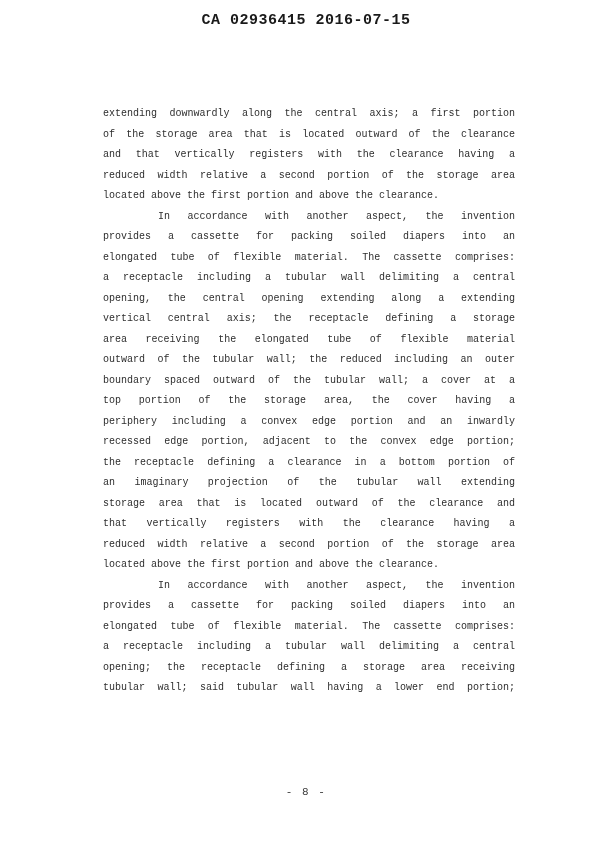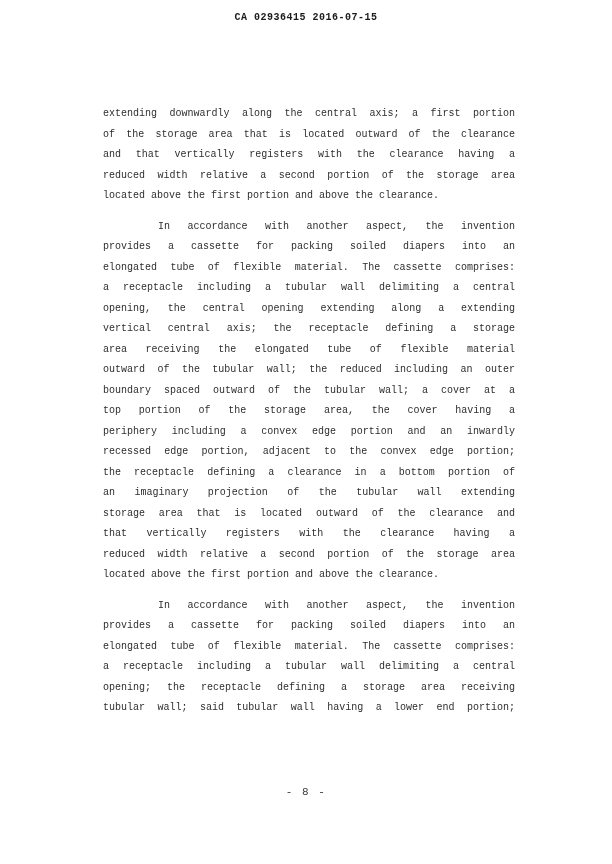--- a/index.html
+++ b/index.html
@@ -15,35 +15,35 @@
     overflow: hidden;
     font-family: "Liberation Mono", "DejaVu Sans Mono", monospace;
     color: #2e2e2e;
   }
   .doc-header {
     position: absolute;
     top: 12px;
     left: 0;
     width: 100%;
     text-align: center;
-    font-size: 10px;
+    font-size: 15px;
     font-weight: bold;
     letter-spacing: 0.5px;
     color: #1a1a1a;
   }
   .doc-body {
     position: absolute;
     top: 104px;
     left: 103px;
     width: 412px;
     font-size: 10px;
     line-height: 20.5px;
   }
   .paragraph { margin: 0; }
-  .paragraph + .paragraph { margin-top: 10px; }
+  .paragraph + .paragraph { margin-top: 0; }
   .line {
     text-align: justify;
     text-align-last: justify;
     white-space: normal;
     height: 20.5px;
     overflow: visible;
   }
   .line.last-line {
     text-align-last: left;
   }

